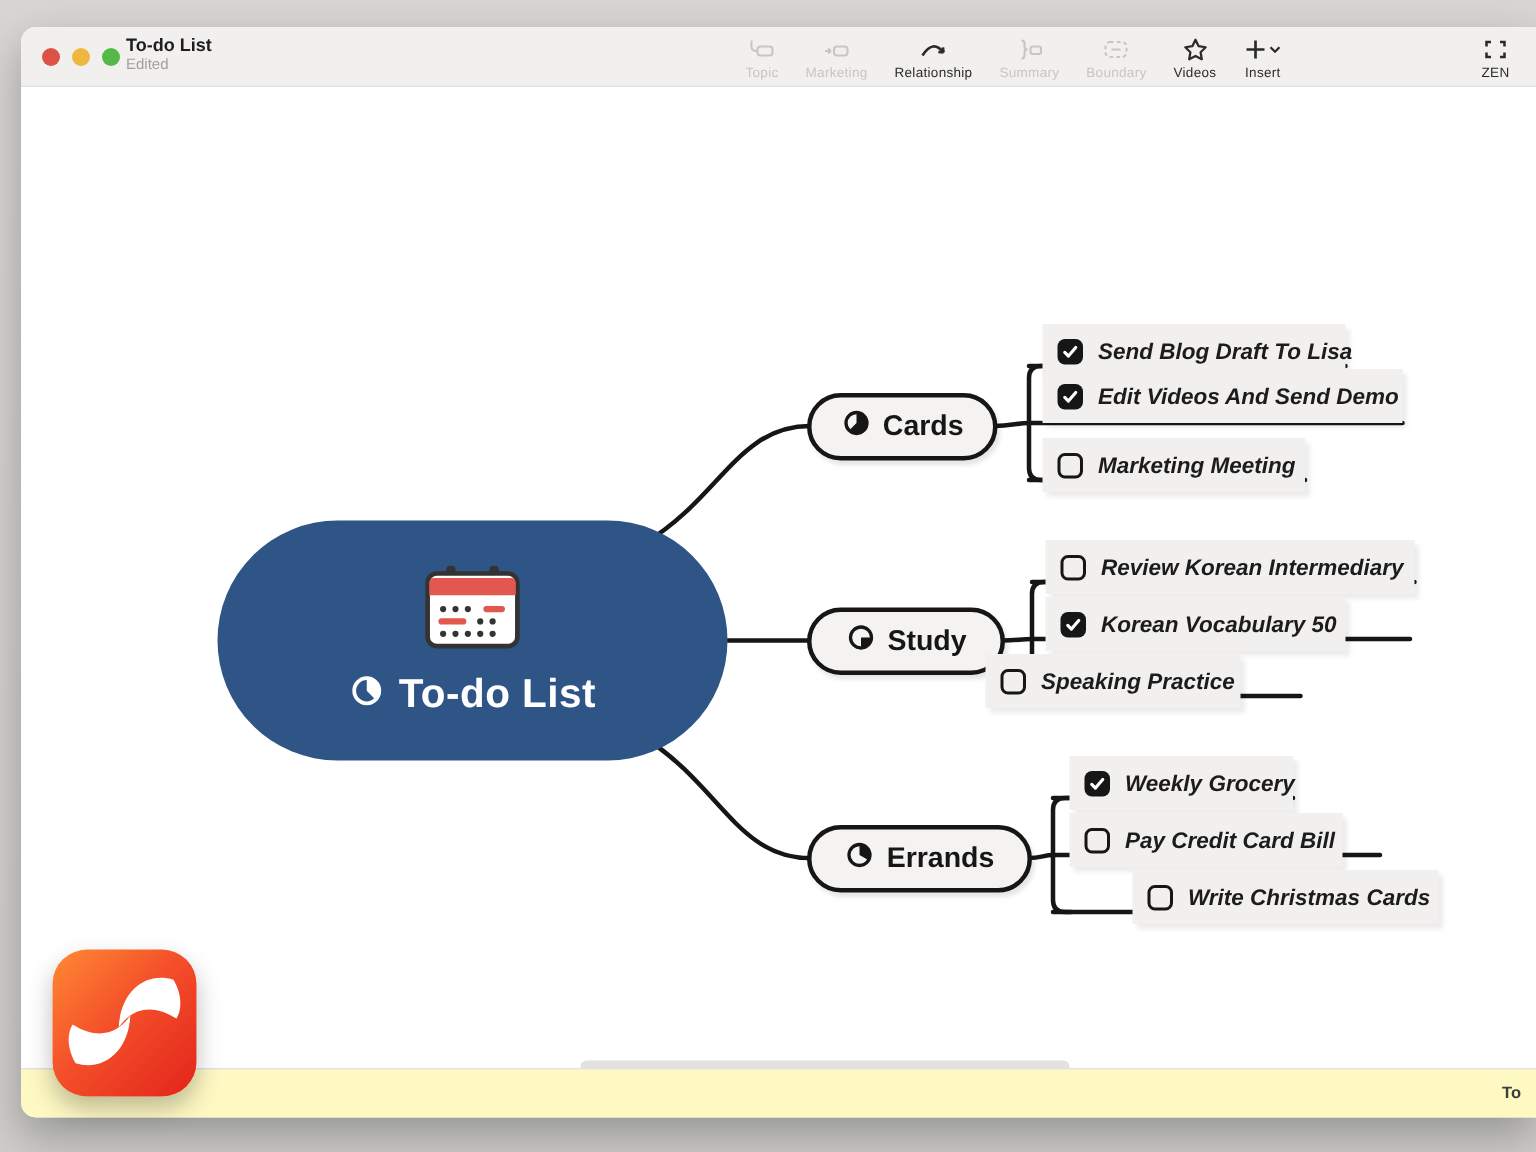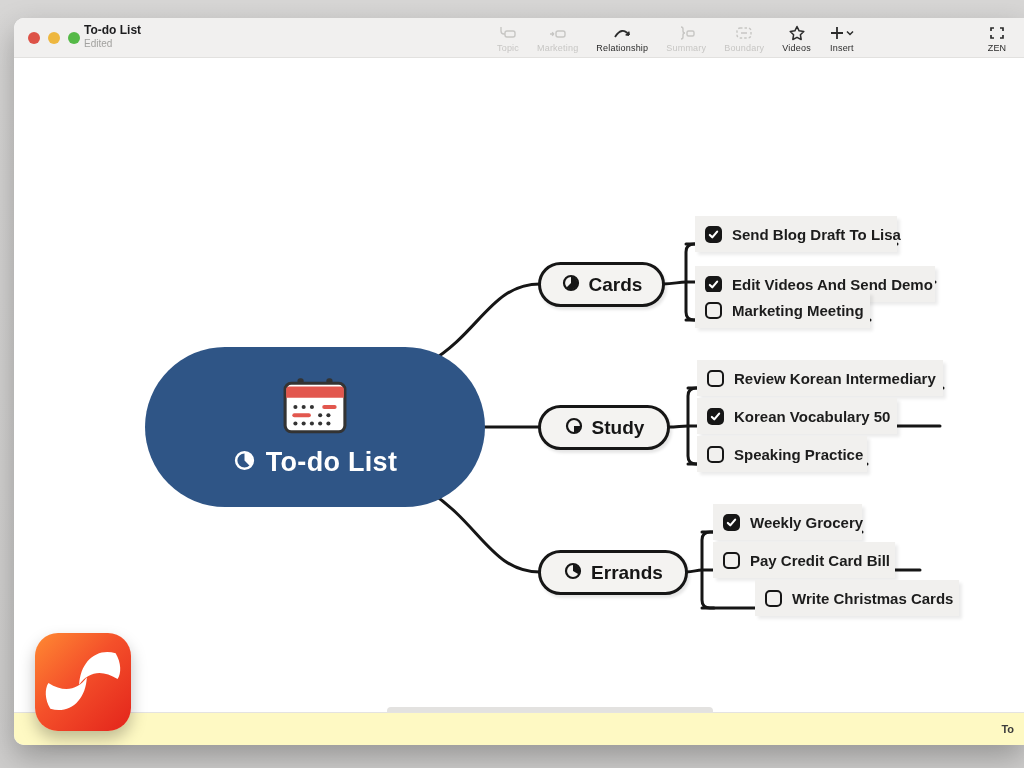--- a/index.html
+++ b/index.html
@@ -51,21 +51,21 @@
   
   .pill { position:absolute; height:45px; border-radius:23px; background:#f4f3f1;
     border:3px solid #161616; z-index:3; display:flex; align-items:center;
     justify-content:center; gap:8px; box-shadow:2px 3px 3px rgba(0,0,0,.10);
     cursor:pointer; }
   .pill .label { font-size:19px; font-weight:bold; color:#161616; }
 
   
   .task { position:absolute; height:36px; background:#f1f0ee; z-index:3;
     display:flex; align-items:center; gap:10px; padding:0 12px 0 10px;
-    box-shadow:3px 3px 3px rgba(0,0,0,.08); cursor:pointer; }
+    box-shadow:3px 3px 3px rgba(0,0,0,.08); cursor:pointer;font-style:italic; }
   .task .label { font-size:15px; font-weight:bold; color:#1c1c1c; white-space:nowrap; }
   .checkbox { width:17px; height:17px; border-radius:5px; flex:0 0 auto;
     display:flex; align-items:center; justify-content:center; }
   .checkbox.unchecked { border:2.5px solid #161616; background:transparent; }
   .checkbox.checked { background:#161616; }
   .checkbox svg { display:none; }
   .checkbox.checked svg { display:block; }
 
   
   .hscroll { position:absolute; left:373px; top:689px; width:326px; height:8px;
@@ -263,21 +263,21 @@
 </div>
 
 <div class="task" style="left:695px; top:216px; width:202px;">
   <span class="checkbox checked">
       <svg width="13" height="13" viewBox="0 0 16 16" fill="none" stroke="#fff" stroke-width="2.6" stroke-linecap="round" stroke-linejoin="round">
         <path d="M3.5,8.5 L6.5,11.5 L12.5,4.5"></path>
       </svg>
     </span>
   <span class="label">Send Blog Draft To Lisa</span>
 </div>
-<div class="task" style="left:695px; top:266px; width:240px;">
+<div class="task" style="left:695px; top:246px; width:240px;">
   <span class="checkbox checked">
       <svg width="13" height="13" viewBox="0 0 16 16" fill="none" stroke="#fff" stroke-width="2.6" stroke-linecap="round" stroke-linejoin="round">
         <path d="M3.5,8.5 L6.5,11.5 L12.5,4.5"></path>
       </svg>
     </span>
   <span class="label">Edit Videos And Send Demo</span>
 </div>
 <div class="task" style="left:695px; top:292px; width:175px;">
   <span class="checkbox unchecked"></span>
   <span class="label">Marketing Meeting</span>
@@ -288,21 +288,21 @@
   <span class="label">Review Korean Intermediary</span>
 </div>
 <div class="task" style="left:697px; top:398px; width:200px;">
   <span class="checkbox checked">
       <svg width="13" height="13" viewBox="0 0 16 16" fill="none" stroke="#fff" stroke-width="2.6" stroke-linecap="round" stroke-linejoin="round">
         <path d="M3.5,8.5 L6.5,11.5 L12.5,4.5"></path>
       </svg>
     </span>
   <span class="label">Korean Vocabulary 50</span>
 </div>
-<div class="task" style="left:697px; top:436px; width:170px;">
+<div class="task" style="left:657px; top:436px; width:170px;">
   <span class="checkbox unchecked"></span>
   <span class="label">Speaking Practice</span>
 </div>
 
 <div class="task" style="left:713px; top:504px; width:149px;">
   <span class="checkbox checked">
       <svg width="13" height="13" viewBox="0 0 16 16" fill="none" stroke="#fff" stroke-width="2.6" stroke-linecap="round" stroke-linejoin="round">
         <path d="M3.5,8.5 L6.5,11.5 L12.5,4.5"></path>
       </svg>
     </span>

